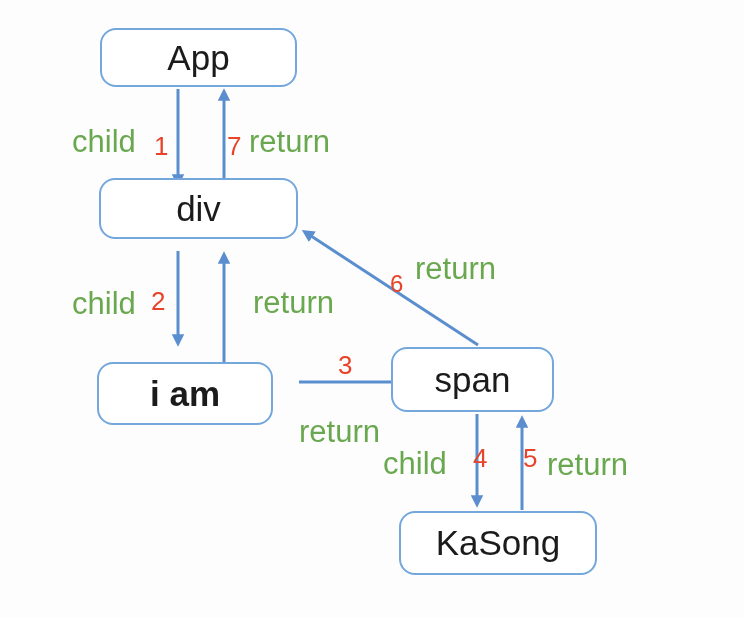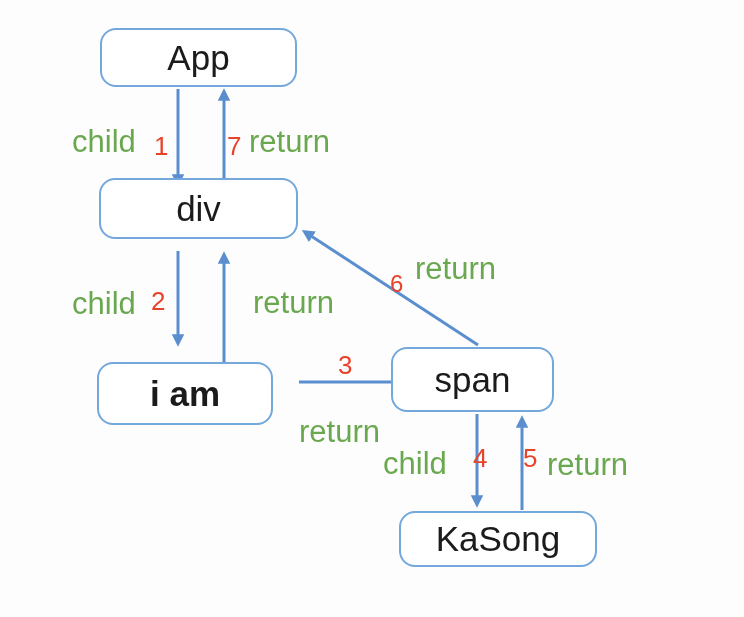--- a/index.html
+++ b/index.html
@@ -61,21 +61,21 @@
         <line x1="477" y1="414" x2="477" y2="504" stroke="#5b8ecf" stroke-width="3" marker-end="url(#ah)"></line>
         <line x1="522" y1="510" x2="522" y2="419" stroke="#5b8ecf" stroke-width="3" marker-end="url(#ah)"></line>
       </g>
   </svg>
 
   <div id="node-layer">
       <div class="node" style="left: 100px; top: 28px; width: 197px; height: 59px;">App</div>
       <div class="node" style="left: 99px; top: 178px; width: 199px; height: 61px;">div</div>
       <div class="node" style="left: 97px; top: 362px; width: 176px; height: 63px; font-weight: bold;">i am</div>
       <div class="node" style="left: 391px; top: 347px; width: 163px; height: 65px;">span</div>
-      <div class="node" style="left: 399px; top: 511px; width: 198px; height: 56px;">KaSong</div>
+      <div class="node" style="left: 399px; top: 511px; width: 198px; height: 64px;">KaSong</div>
     </div>
   <div id="label-layer">
       <div class="lbl rel" style="left: 72px; top: 126px;">child</div>
       <div class="lbl step" style="left: 154px; top: 133px;">1</div>
       <div class="lbl rel" style="left: 249px; top: 126px;">return</div>
       <div class="lbl step" style="left: 227px; top: 133px;">7</div>
       <div class="lbl rel" style="left: 72px; top: 288px;">child</div>
       <div class="lbl step" style="left: 151px; top: 288px;">2</div>
       <div class="lbl rel" style="left: 253px; top: 287px;">return</div>
       <div class="lbl rel" style="left: 299px; top: 416px;">return</div>

